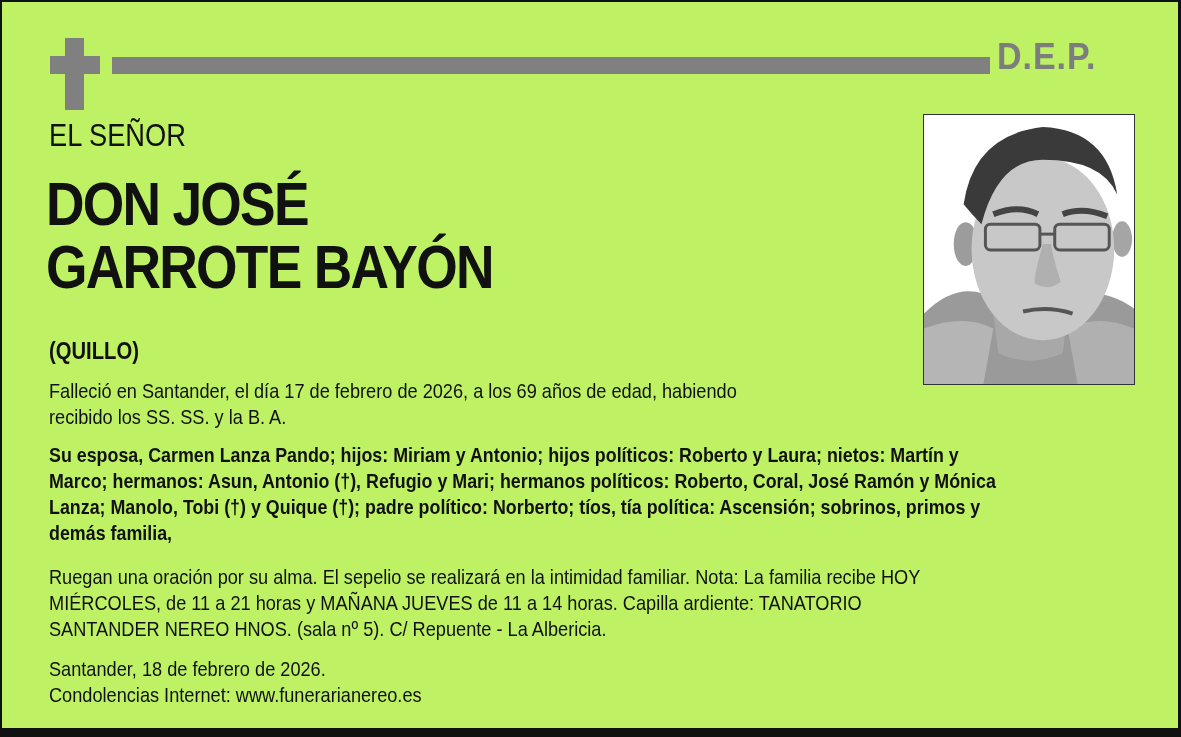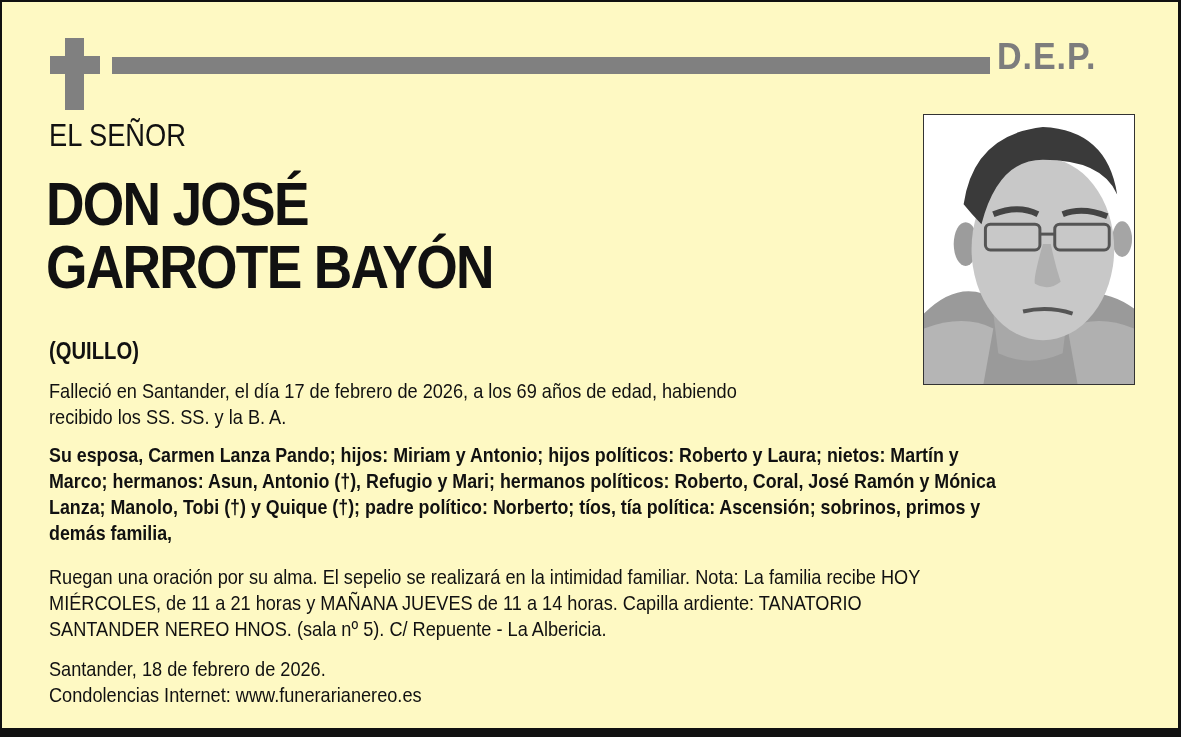--- a/index.html
+++ b/index.html
@@ -1,18 +1,18 @@
 <!DOCTYPE html>
 <html><head>
   <meta charset="utf-8">
   <style>
     html, body { margin: 0; padding: 0; background: #ffffff; }
     body { width: 1181px; height: 737px; position: relative; overflow: hidden; font-family: "Liberation Sans", sans-serif; color: #111; }
     .frame { position: absolute; left: 0; top: 0; width: 1181px; height: 737px; box-sizing: border-box;
-             border-left: 2px solid #111; border-top: 2px solid #111; border-right: 3px solid #111; border-bottom: 9px solid #111; background: #fef9c3; }
+             border-left: 2px solid #111; border-top: 2px solid #111; border-right: 3px solid #111; border-bottom: 9px solid #111; background: #bef264; }
     .cross-v { position: absolute; left: 63px; top: 36px; width: 19px; height: 72px; background: #808080; }
     .cross-h { position: absolute; left: 48px; top: 54px; width: 50px; height: 18px; background: #808080; }
     .rule { position: absolute; left: 110px; top: 55px; width: 878px; height: 17px; background: #808080; }
     .dep { position: absolute; left: 995px; top: 36px; font-family: "Liberation Sans", sans-serif; font-weight: bold; font-size: 37px; color: #7d7d7d; letter-spacing: 1px; line-height: 1; transform: scaleX(0.92); transform-origin: left top; }
     .pre-title { position: absolute; left: 47px; top: 118px; font-family: "Liberation Sans Narrow", "Liberation Sans", sans-serif; font-size: 31px; line-height: 1; transform: scaleX(0.88); transform-origin: left top; }
     .name { position: absolute; left: 44px; top: 170px; font-family: "Liberation Sans", sans-serif; font-weight: bold; font-size: 62px; line-height: 63px; letter-spacing: -2px; transform: scaleX(0.86); transform-origin: left top; white-space: nowrap; }
     .alias { position: absolute; left: 47px; top: 338px; font-weight: bold; font-size: 23px; line-height: 1; transform: scaleX(0.88); transform-origin: left top; }
     .p { position: absolute; left: 47px; font-size: 21px; line-height: 26px; transform: scaleX(0.865); transform-origin: left top; white-space: nowrap; }
     .p-bold { font-weight: bold; font-size: 21px; line-height: 26px; transform: scaleX(0.85); }
     .photo { position: absolute; left: 921px; top: 112px; width: 212px; height: 271px; border: 1px solid #333; box-sizing: border-box; background: #fff; overflow: hidden; }

